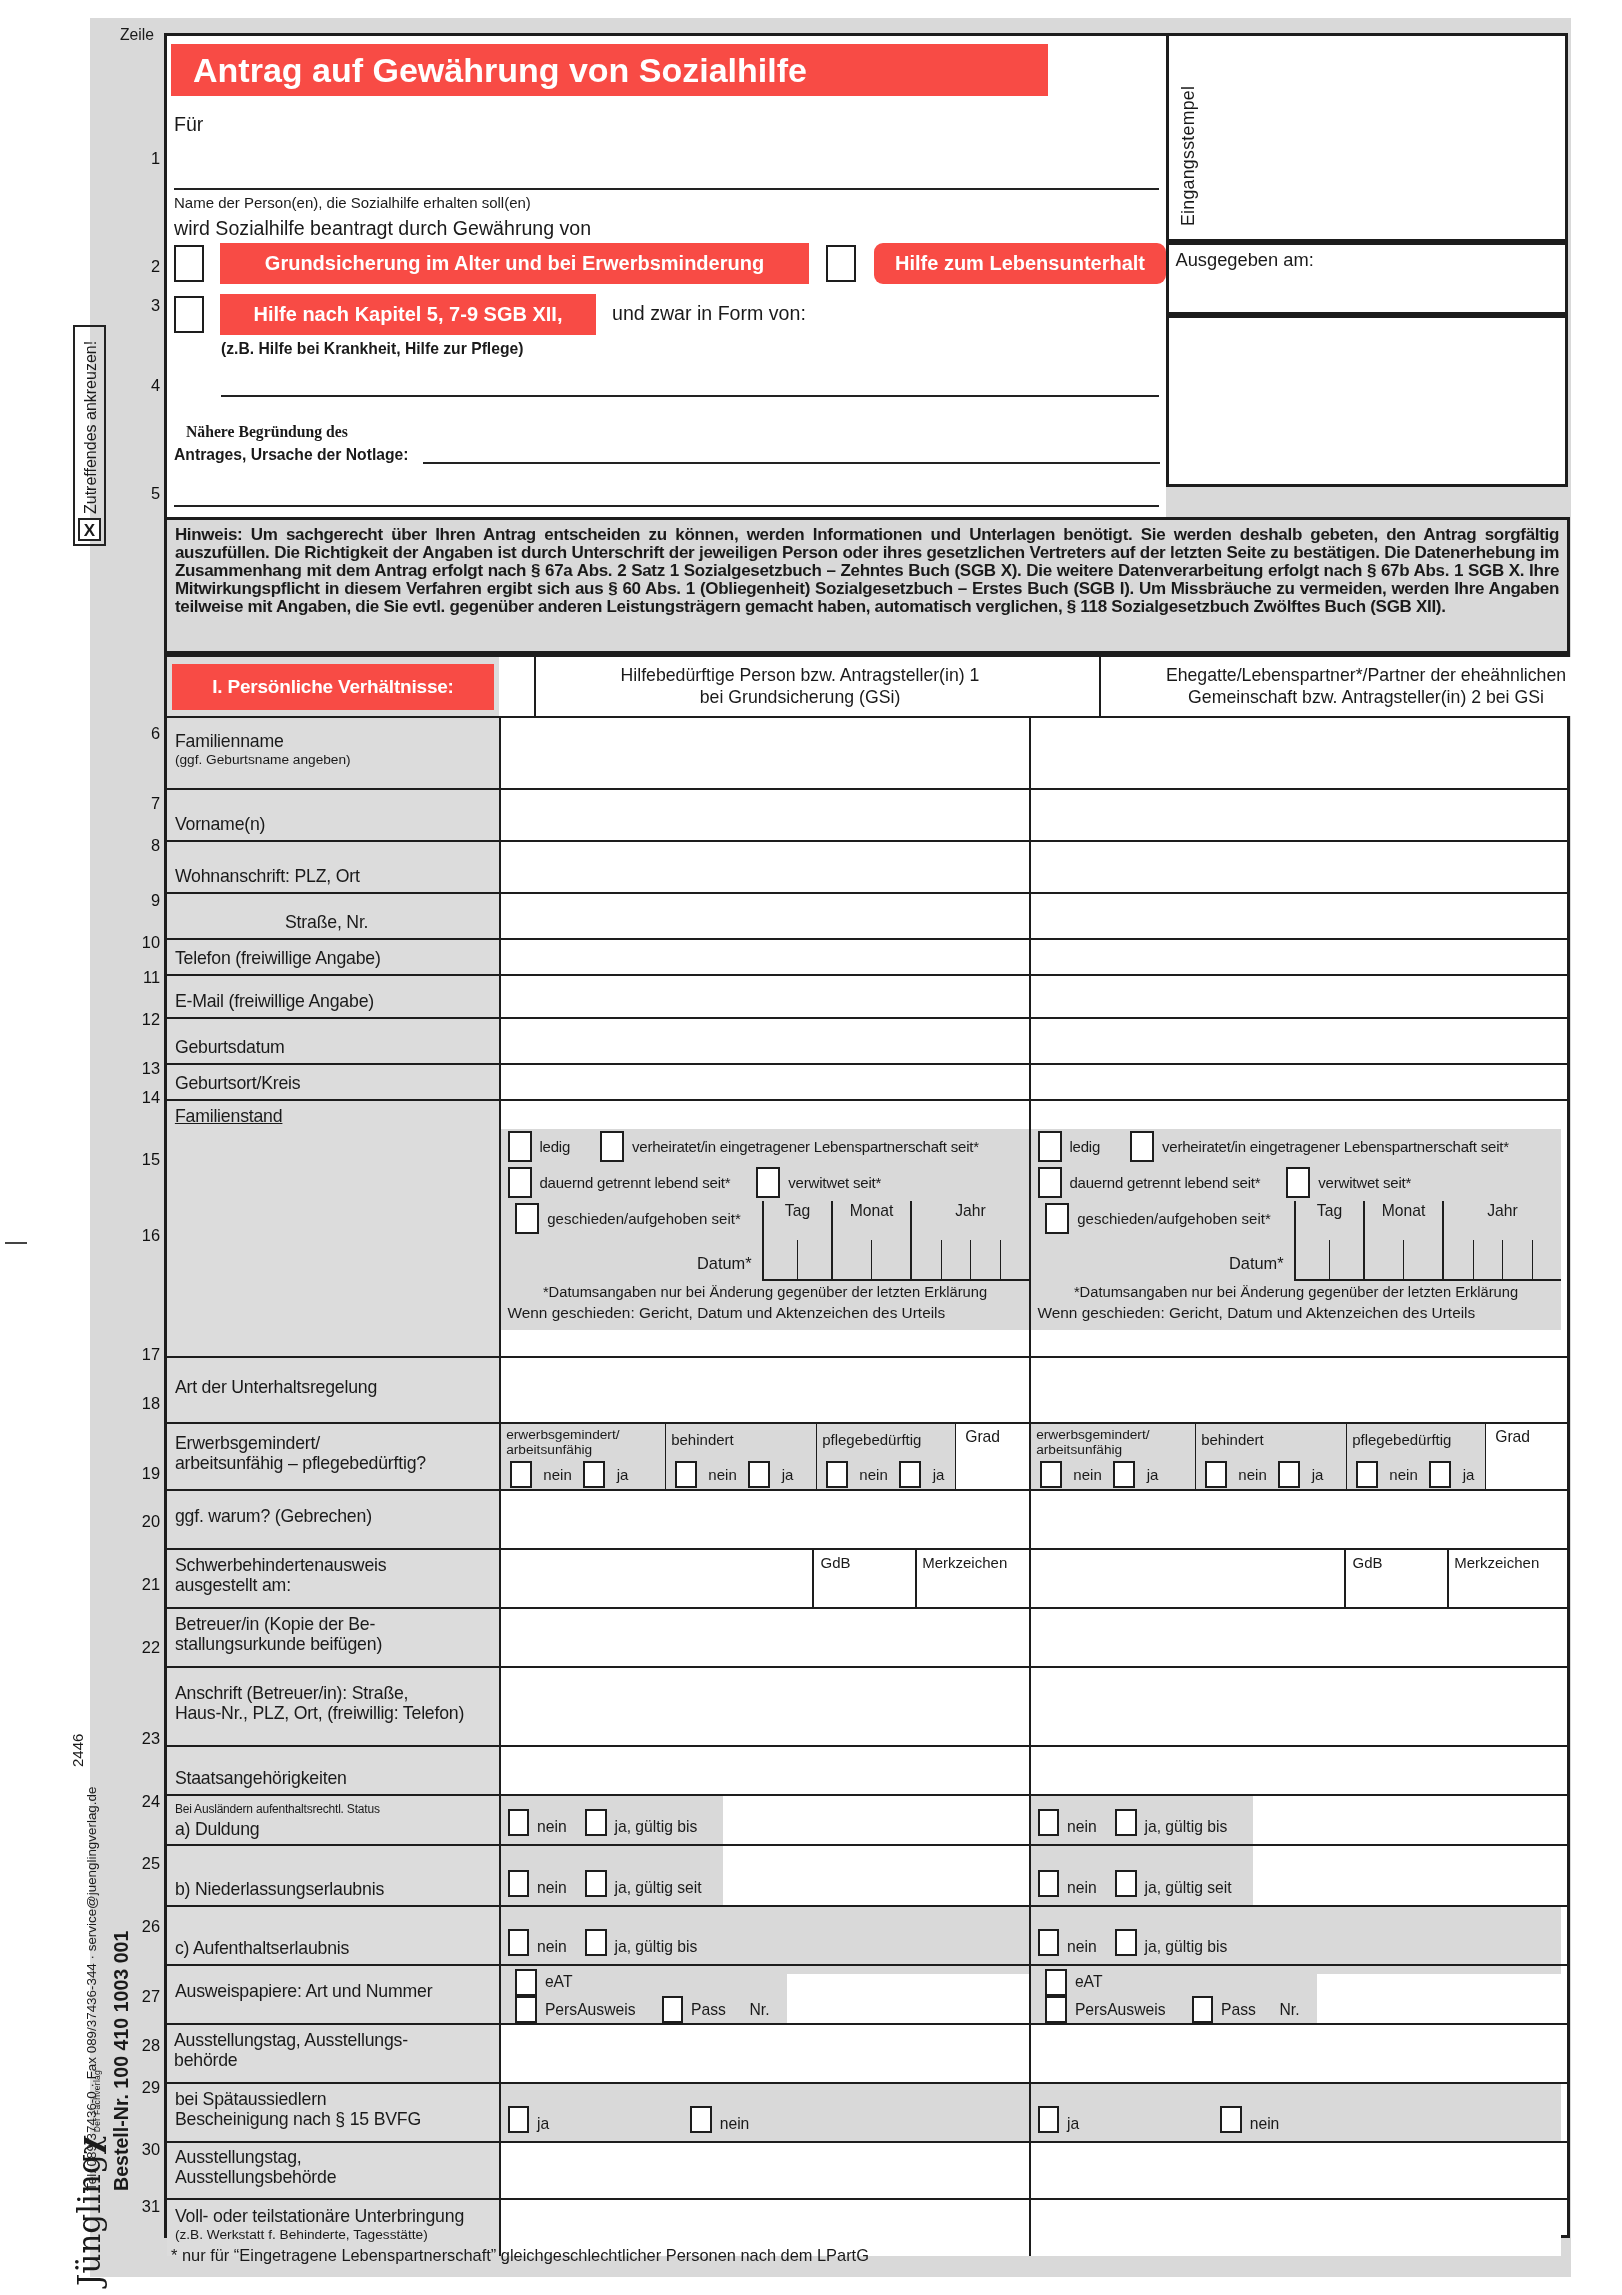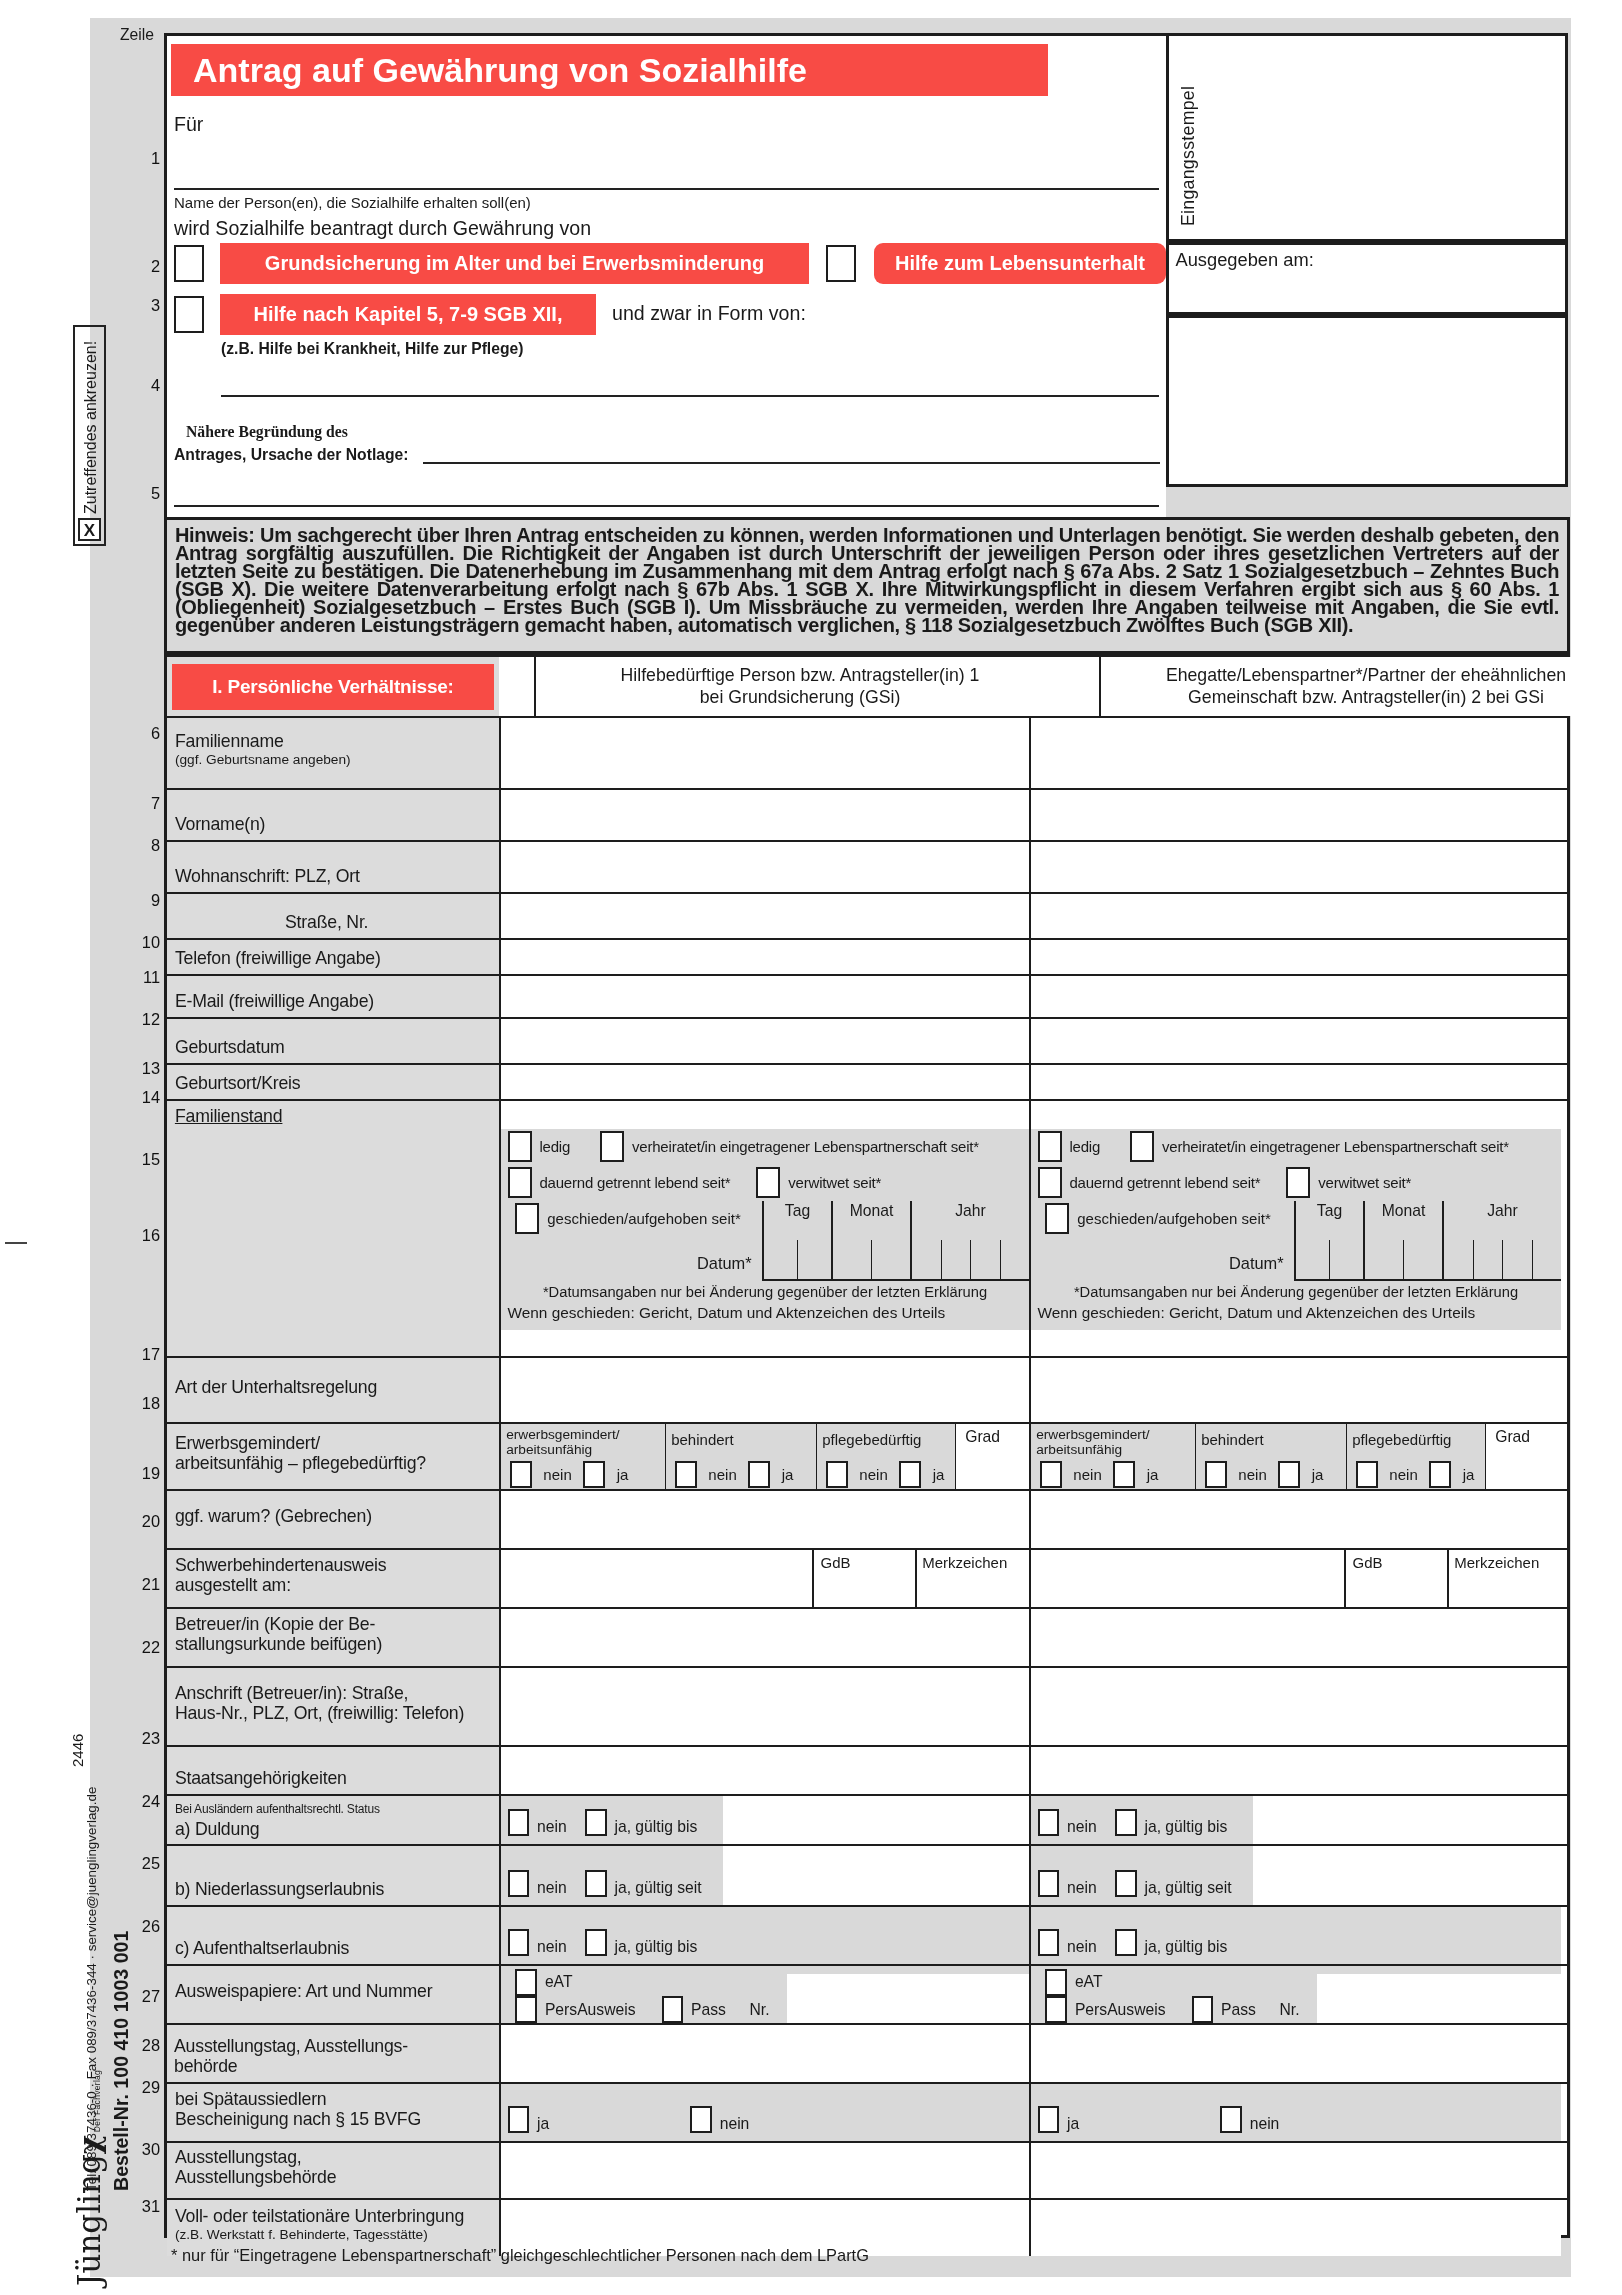--- a/index.html
+++ b/index.html
@@ -12,21 +12,21 @@
   .cb{background:#fff;border:2px solid #1d1d1d;display:inline-block;box-sizing:border-box;flex:none;}
   .cb.lg{width:30px;height:37px;}
   .cb.md{width:24px;height:31px;}
   .cb.sm{width:21.6px;height:27px;}
   
   .uppanel{position:absolute;left:164px;top:33px;width:1002px;height:484px;background:#fff;border-top:3.3px solid #1d1d1d;border-left:3.3px solid #1d1d1d;box-sizing:border-box;}
   .rbox{position:absolute;background:#fff;border:3.3px solid #1d1d1d;box-sizing:border-box;}
   .title{position:absolute;left:7.9px;top:11.8px;width:877px;height:52px;line-height:52px;padding-left:22px;font-size:34px;font-weight:bold;box-sizing:border-box;white-space:nowrap;}
   .badge{position:absolute;height:41px;line-height:41px;text-align:center;font-size:20px;font-weight:bold;white-space:nowrap;padding:0 15.7px;box-sizing:border-box;}
   
-  .hinweis{position:absolute;left:164px;top:517px;width:1406px;height:137px;background:#d9d9d9;border:3.3px solid #1d1d1d;box-sizing:border-box;padding:5.9px 7.9px;font-size:20px;font-weight:bold;line-height:18px;text-align:justify;letter-spacing:-0.3px;overflow:hidden;}
+  .hinweis{position:absolute;left:164px;top:517px;width:1406px;height:137px;background:#d9d9d9;border:3.3px solid #1d1d1d;box-sizing:border-box;padding:5.9px 7.9px;font-size:17px;font-weight:bold;line-height:18px;text-align:justify;letter-spacing:-0.3px;overflow:hidden;}
   
   .tbl{position:absolute;left:164px;top:654px;width:1406px;height:1584px;border:3.3px solid #1d1d1d;box-sizing:border-box;display:flex;flex-direction:column;background:#fff;}
   .trow{display:flex;box-sizing:border-box;border-top:2.6px solid #1d1d1d;flex:none;}
   .trow.first{border-top:none;}
   .lcell{width:332px;flex:none;background:#dcdcdc;box-sizing:border-box;display:flex;flex-direction:column;justify-content:flex-end;padding:0 5.2px 6.5px 7.9px;font-size:17.7px;letter-spacing:-0.2px;line-height:20px;}
   .dcell{width:530px;flex:none;background:#fff;border-left:2.6px solid #1d1d1d;box-sizing:border-box;position:relative;}
   .dcell.c2{width:532px;}
   .hcol{display:flex;flex-direction:column;justify-content:center;text-align:center;font-size:17.7px;line-height:21.6px;background:#fff;}
   .sec-red{margin:6.5px 5.2px;flex:1;display:flex;align-items:center;justify-content:center;font-size:19px;font-weight:bold;}
   .sub{font-size:13.7px;letter-spacing:0;line-height:17px;}
@@ -601,21 +601,21 @@
             <span class="cb sm"></span>
             <span>PersAusweis</span>
             <span class="cb sm" style="margin-left:26px;"></span>
             <span>Pass</span>
             <span style="margin-left:23.6px;">Nr.</span>
           </div>
       </div>
     </div>
 
     <div class="trow" style="height:59px;">
-      <div class="lcell" style="justify-content:flex-end;padding-left:7px;">
+      <div class="lcell" style="justify-content:center;padding-left:7px;">
         <span>Ausstellungstag, Ausstellungs-</span>
         <span>behörde</span>
       </div>
       <div class="dcell"></div>
       <div class="dcell c2"></div>
     </div>
 
     <div class="trow" style="height:59px;">
       <div class="lcell" style="justify-content:center;">
         <span>bei Spätaussiedlern</span>

